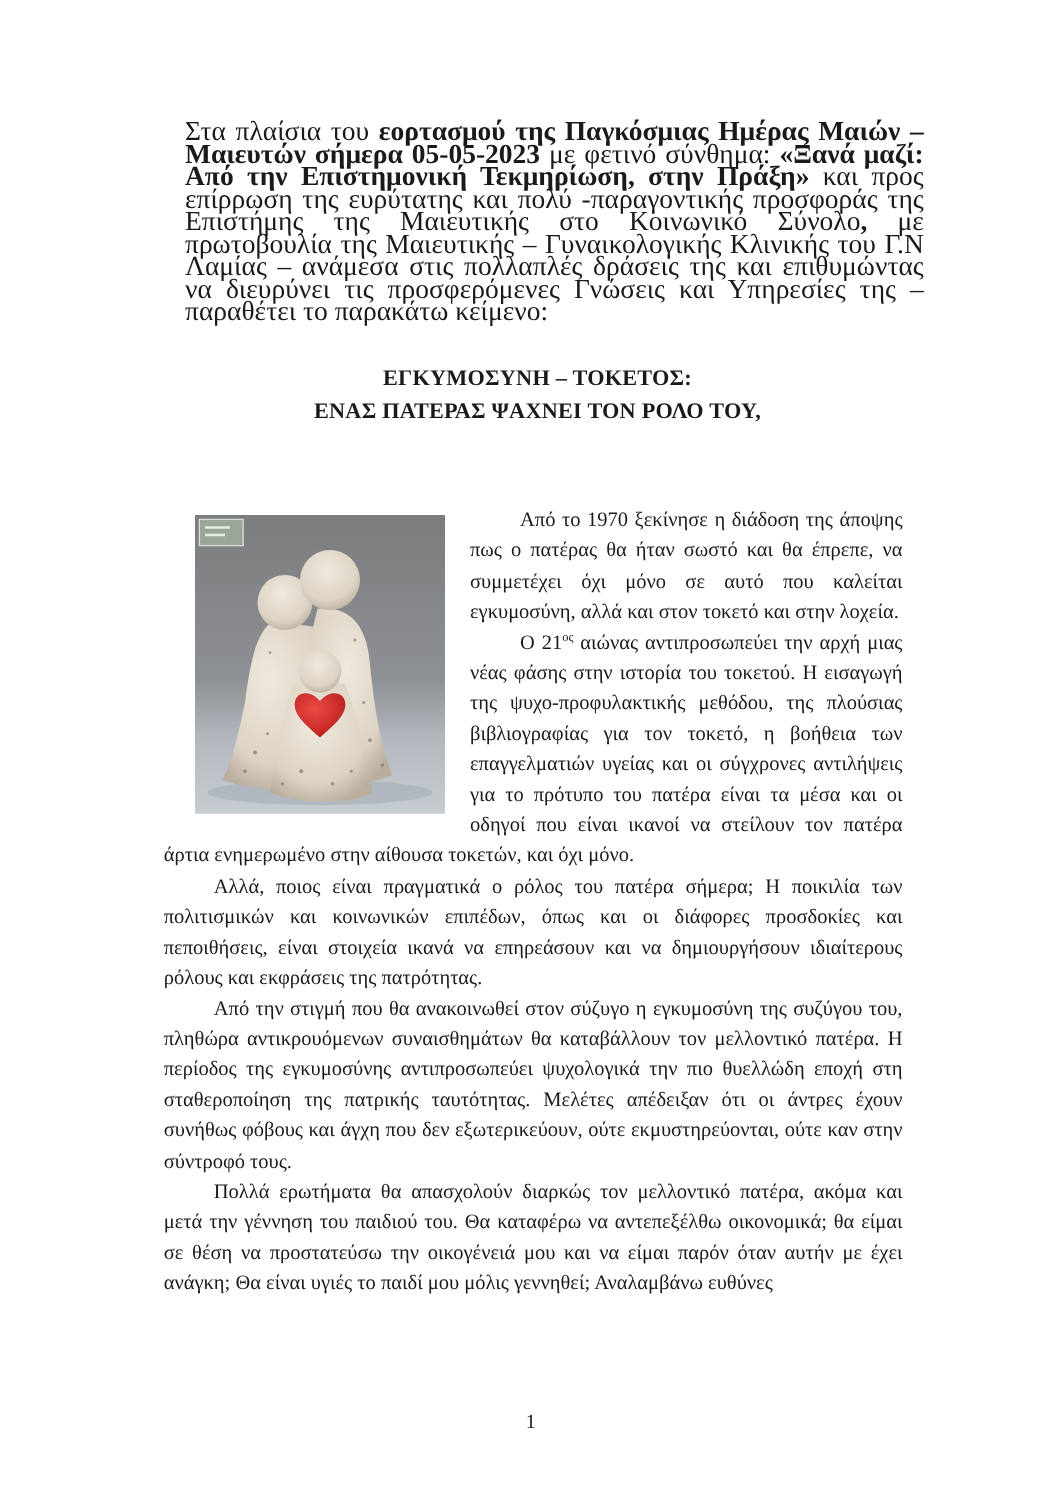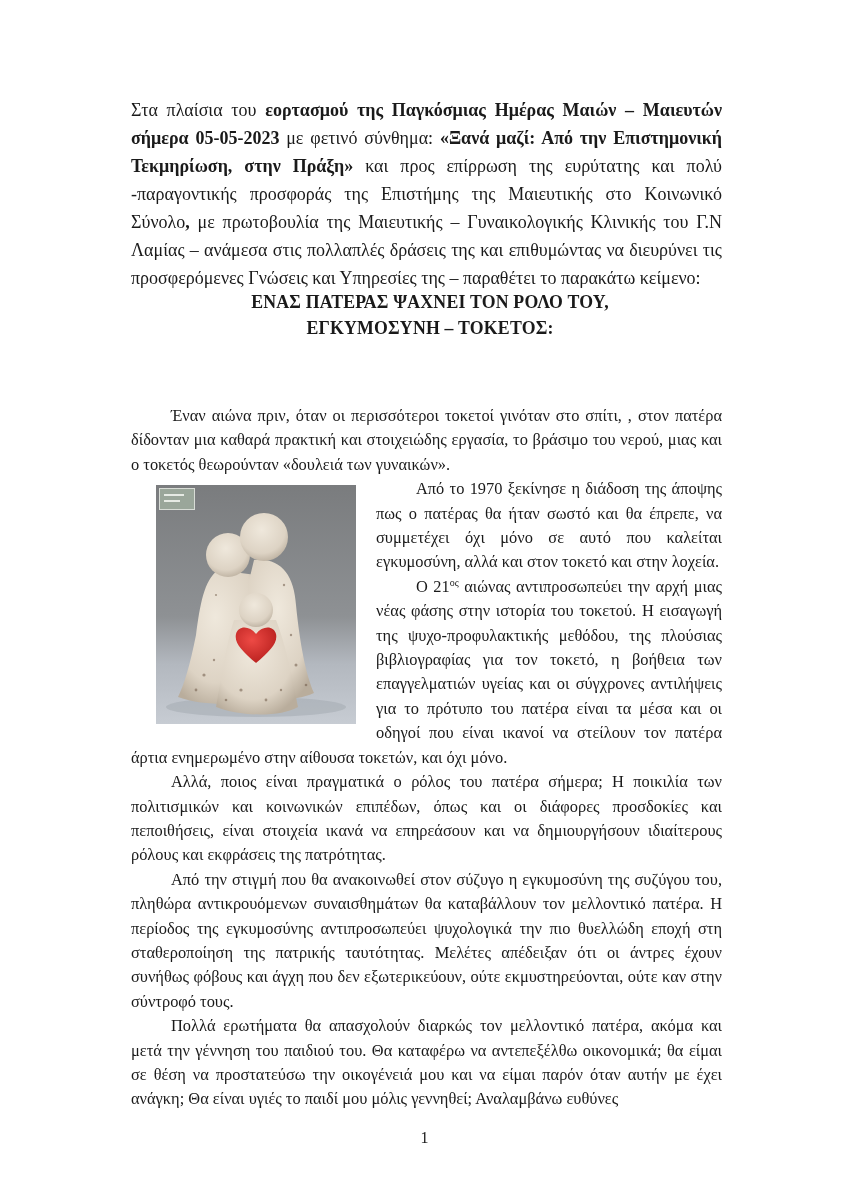--- a/index.html
+++ b/index.html
@@ -2,22 +2,22 @@
 <html><head>
   <meta charset="utf-8">
   <style>
     html, body { margin: 0; padding: 0; background: #ffffff; }
     body { width: 849px; height: 1200px; position: relative; overflow: hidden; }
     .page {
       position: absolute; left: 0; top: 0; width: 849px; height: 1200px; background: #ffffff;
       font-family: "Liberation Serif", "DejaVu Serif", serif; color: #1a1a1a;
     }
     .intro {
-      position: absolute; left: 131px; top: 96px; width: 591px;
-      font-size: 18px; line-height: 28px; text-align: justify; margin: 0;
+      position: absolute; left: 148px; top: 96px; width: 591px;
+      font-size: 22px; line-height: 18px; text-align: justify; margin: 0;
     }
     .intro b { font-weight: bold; }
     .title {
       position: absolute; left: 120px; top: 289px; width: 620px; text-align: center;
       font-weight: bold; font-size: 17.8px; line-height: 26px; margin: 0; letter-spacing: 0.2px;
     }
     .title div { white-space: nowrap; }
     .body-text {
       position: absolute; left: 131px; top: 404px; width: 591px;
       font-size: 16.4px; line-height: 24.4px; text-align: justify; margin: 0;
@@ -48,26 +48,25 @@
     }
   </style>
 </head>
 <body>
 
 <div class="page">
 
   <p class="intro"><span>Στα πλαίσια του </span><b>εορτασμού της Παγκόσμιας Ημέρας Μαιών – Μαιευτών σήμερα 05-05-2023</b><span> με φετινό σύνθημα: </span><b>«Ξανά μαζί: Από την Επιστημονική Τεκμηρίωση, στην Πράξη»</b><span> και προς επίρρωση της ευρύτατης και πολύ -παραγοντικής προσφοράς της Επιστήμης της Μαιευτικής στο Κοινωνικό Σύνολο</span><b>,</b><span> με πρωτοβουλία της Μαιευτικής – Γυναικολογικής Κλινικής του Γ.Ν Λαμίας – ανάμεσα στις πολλαπλές δράσεις της και επιθυμώντας να διευρύνει τις προσφερόμενες Γνώσεις και Υπηρεσίες της – παραθέτει το παρακάτω κείμενο:</span></p>
 
   <div class="title">
+    <div>ΕΓΚΥΜΟΣΥΝΗ – ΤΟΚΕΤΟΣ:</div>
     <div>ΕΝΑΣ ΠΑΤΕΡΑΣ ΨΑΧΝΕΙ ΤΟΝ ΡΟΛΟ ΤΟΥ,</div>
-    <div>ΕΓΚΥΜΟΣΥΝΗ – ΤΟΚΕΤΟΣ:</div>
   </div>
 
   <div class="body-text">
-    <p class="p">Έναν αιώνα πριν, όταν οι περισσότεροι τοκετοί γινόταν στο σπίτι, , στον πατέρα δίδονταν μια καθαρά πρακτική και στοιχειώδης εργασία, το βράσιμο του νερού, μιας και ο τοκετός θεωρούνταν «δουλειά των γυναικών».</p>
 
     <div class="figure-float">
       <div class="photo">
         <div class="logo"></div>
         <svg width="200" height="239" viewBox="0 0 200 239" style="position:absolute;left:0;top:0">
           <defs>
             <radialGradient id="clay" cx="45%" cy="35%" r="70%">
               <stop offset="0%" stop-color="#efe8dc"></stop>
               <stop offset="70%" stop-color="#ddd3c4"></stop>
               <stop offset="100%" stop-color="#b9ad9c"></stop>

